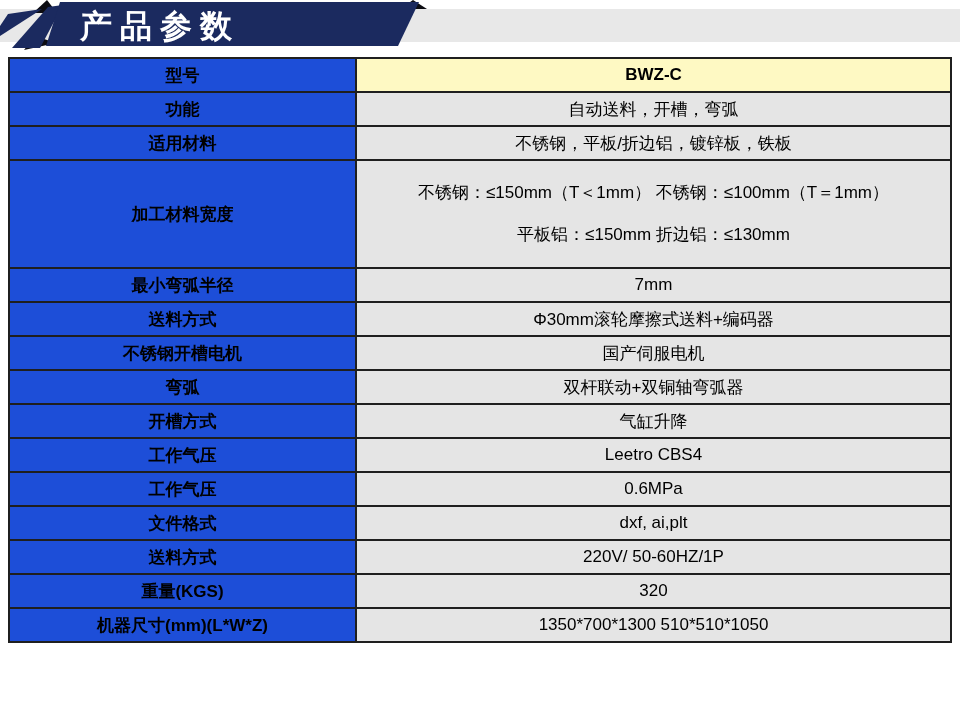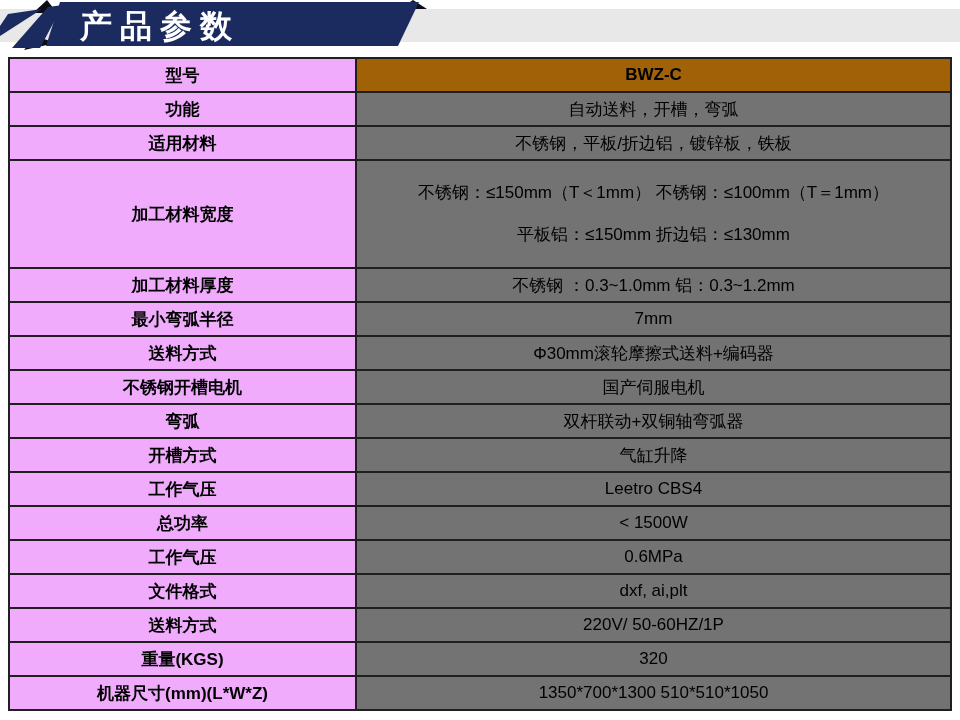--- a/index.html
+++ b/index.html
@@ -48,31 +48,31 @@
   table.spec th, table.spec td {
     border: 2px solid #1f1f1f;
     text-align: center;
     vertical-align: middle;
     padding: 0 6px;
     font-size: 17px;
     overflow: hidden;
   }
   table.spec th {
     width: 333px;
-    background: #f0abfc;
+    background: #1d4ed8;
     font-weight: bold;
   }
   table.spec td {
-    background: #737373;
+    background: #e5e5e5;
     font-weight: normal;
   }
   table.spec tr { height: 34px; }
   table.spec tr.tall { height: 108px; }
   table.spec tr.highlight td {
-    background: #a16207;
+    background: #fef9c3;
     font-weight: bold;
   }
   td .vline {
     line-height: 42px;
     white-space: nowrap;
   }
 </style>
 </head>
 <body>
 
@@ -110,24 +110,20 @@
         <td>不锈钢，平板/折边铝，镀锌板，铁板</td>
       </tr>
       <tr class="tall">
         <th>加工材料宽度</th>
         <td>
           <div class="vline">不锈钢：≤150mm（T＜1mm） 不锈钢：≤100mm（T＝1mm）</div>
           <div class="vline">平板铝：≤150mm 折边铝：≤130mm</div>
         </td>
       </tr>
       <tr>
-        <th>加工材料厚度</th>
-        <td>不锈钢 ：0.3~1.0mm 铝：0.3~1.2mm</td>
-      </tr>
-      <tr>
         <th>最小弯弧半径</th>
         <td>7mm</td>
       </tr>
       <tr>
         <th>送料方式</th>
         <td>Φ30mm滚轮摩擦式送料+编码器</td>
       </tr>
       <tr>
         <th>不锈钢开槽电机</th>
         <td>国产伺服电机</td>
@@ -136,24 +132,20 @@
         <th>弯弧</th>
         <td>双杆联动+双铜轴弯弧器</td>
       </tr>
       <tr>
         <th>开槽方式</th>
         <td>气缸升降</td>
       </tr>
       <tr>
         <th>工作气压</th>
         <td>Leetro CBS4</td>
-      </tr>
-      <tr>
-        <th>总功率</th>
-        <td>&lt; 1500W</td>
       </tr>
       <tr>
         <th>工作气压</th>
         <td>0.6MPa</td>
       </tr>
       <tr>
         <th>文件格式</th>
         <td>dxf, ai,plt</td>
       </tr>
       <tr>

